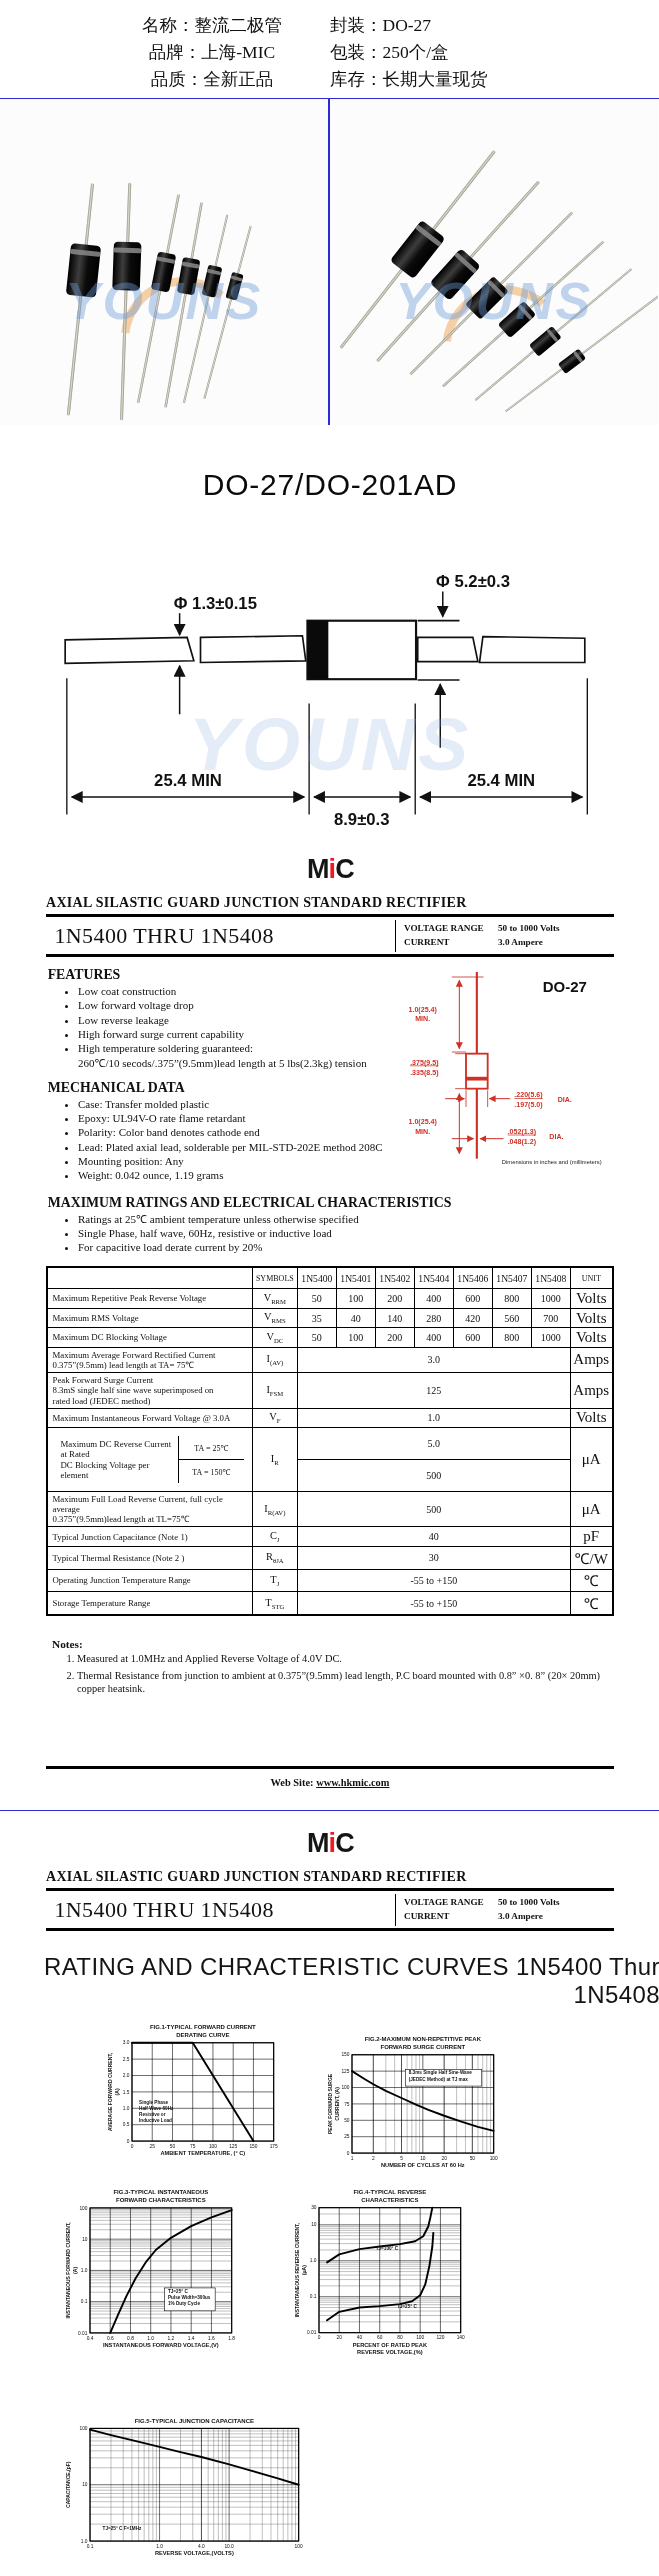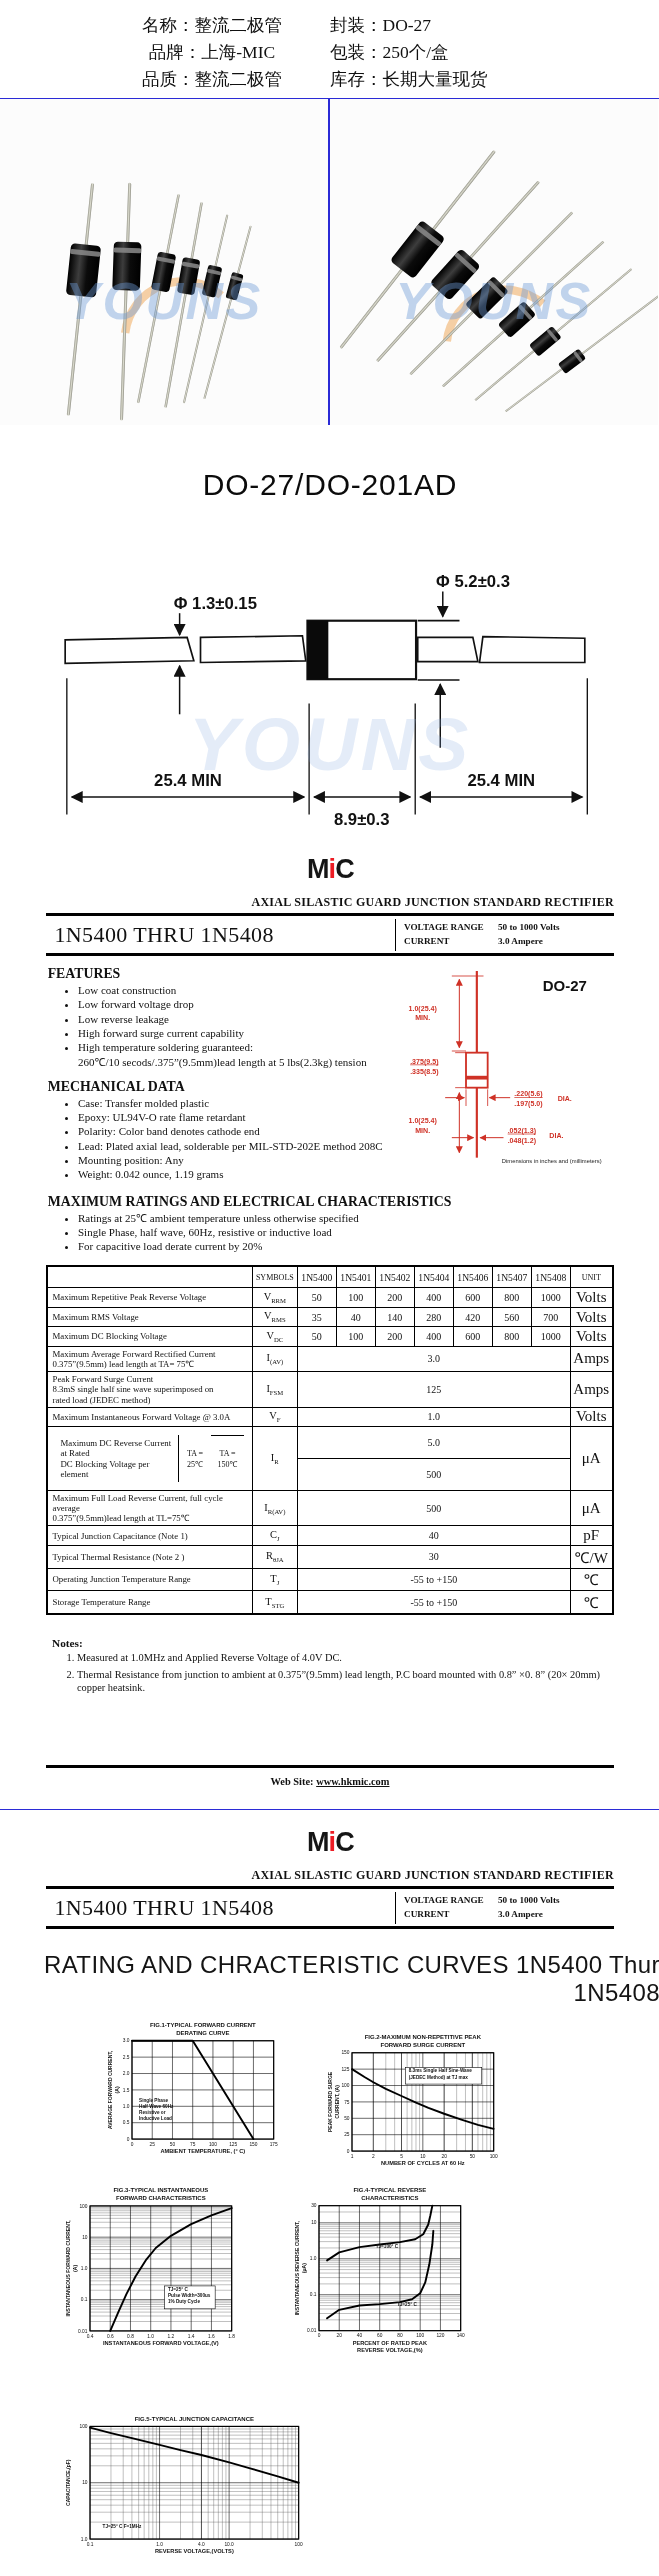--- a/index.html
+++ b/index.html
@@ -29,21 +29,21 @@
   .wm-dim{position:absolute;left:50%;top:72%;transform:translate(-50%,-50%);
       font-family:"Liberation Sans",sans-serif;font-style:italic;font-weight:bold;
       font-size:75px;letter-spacing:3.3px;color:rgba(130,170,225,.22);pointer-events:none;}
   
   .mic{text-align:center;font-family:"Liberation Sans",sans-serif;font-weight:900;
       font-size:27px;letter-spacing:-1.7px;line-height:38px;margin-top:13.4px;}
   .mic .m,.mic .c{color:#151515;}
   .mic .i{color:var(--logo-red);padding:0 0.8px;}
   
   .ds{width:568px;margin:0 auto;}
-  .ds-title{text-align:right;font-weight:bold;font-size:12px;margin:6.7px 0 3.3px;letter-spacing:0.3px;}
+  .ds-title{text-align:left;font-weight:bold;font-size:14px;margin:6.7px 0 3.3px;letter-spacing:0.3px;}
   .bar{height:3.3px;background:#000;}
   .part-row{display:flex;align-items:flex-end;padding:2.5px 0;gap:16px;}
   .part-num{flex:1;font-size:22px;padding-left:8.4px;align-self:center;letter-spacing:0.4px;}
   .specs-blk{border-left:1.7px solid #000;width:210px;padding:2.5px 0 2.5px 8.4px;}
   .spec-row{display:flex;font-weight:bold;font-size:9.2px;line-height:13.4px;}
   .spec-label{width:94px;}
   
   .columns{position:relative;margin-top:6.7px;min-height:216px;}
   .left-col{width:386px;}
   h3.sec{font-size:13.8px;font-weight:bold;margin:10px 0 1.7px 1.7px;}
@@ -61,21 +61,21 @@
   .ratings-table th.small{font-size:8px;}
   td.param{text-align:left;font-size:8.8px;line-height:10.4px;padding:1.7px 4.2px;white-space:pre-line;}
   td.symcell{font-size:10.4px;}
   td.symcell sub{font-size:6.7px;}
   td.valcell{font-size:10px;}
   td.unitcell{font-size:15px;}
   td.param-flex{padding:8px;}
   .pf{display:flex;min-height:38px;align-items:stretch;}
   .pf-text{flex:1;padding:2.5px 4.2px;text-align:left;font-size:8.8px;line-height:10.4px;
       display:flex;align-items:center;white-space:pre-line;}
-  .pf-conds{width:65px;border-left:1.3px solid #000;display:flex;flex-direction:row;}
+  .pf-conds{width:65px;border-left:1.3px solid #000;display:flex;flex-direction:column;text-align:right;}
   .pf-conds > div{flex:1;display:flex;align-items:center;justify-content:center;font-size:8px;}
   .pf-conds > div + div{border-top:1.3px solid #000;}
   
   .notes{width:551px;margin:22px 0 0 52px;font-size:10.4px;}
   .notes-h{font-weight:bold;font-size:11.3px;}
   .notes ol{margin:2.5px 0 0 0;padding-left:25px;}
   .notes li{margin-bottom:3.3px;line-height:13.4px;}
   
   .footer-bar{height:3.3px;background:#000;width:568px;margin:0 auto;}
   .sp1{margin-top:70px;}
@@ -100,21 +100,21 @@
 <div class="hdr" id="hdr">
     <div class="hdr-row">
       <div class="hdr-left">名称：整流二极管</div>
       <div>封装：DO-27</div>
     </div>
     <div class="hdr-row">
       <div class="hdr-left">品牌：上海-MIC</div>
       <div>包装：250个/盒</div>
     </div>
     <div class="hdr-row">
-      <div class="hdr-left">品质：整流二极管</div>
+      <div class="hdr-left">品质：全新正品</div>
       <div>库存：长期大量现货</div>
     </div>
   </div>
 
 <div class="blue-line"></div>
 
 <div class="photos">
   <div class="photo">
     <svg viewBox="0 0 393 390">
       <defs>

